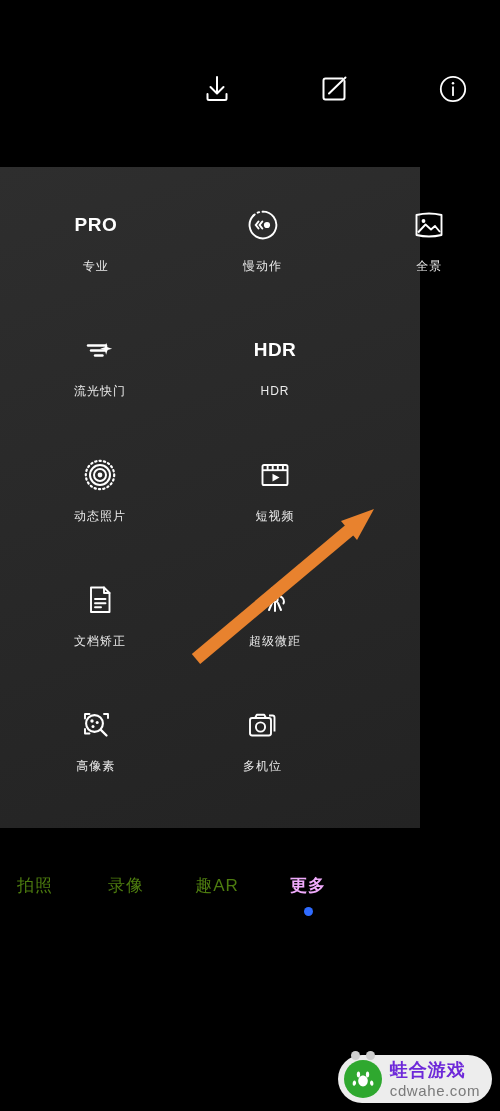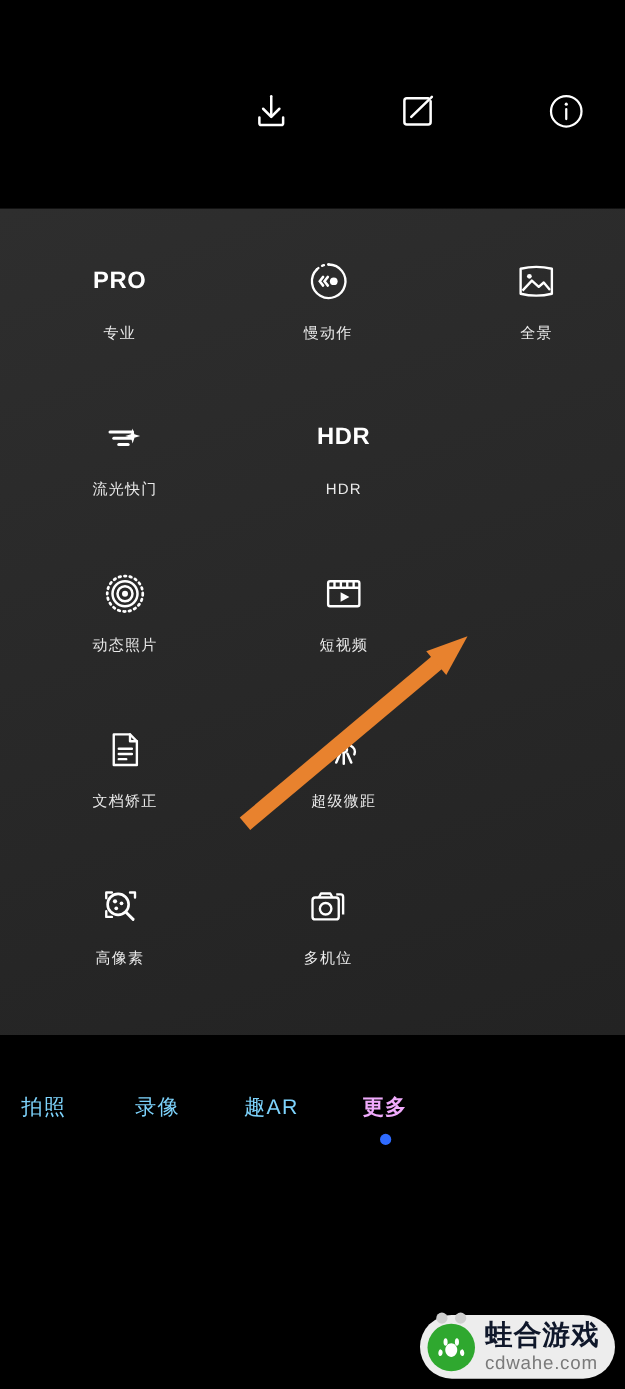--- a/index.html
+++ b/index.html
@@ -20,21 +20,21 @@
     display:flex;align-items:center;gap:76px;
   }
   .tb-btn{
     width:42px;height:42px;display:flex;align-items:center;justify-content:center;
     cursor:pointer;
   }
   .tb-btn svg{display:block;}
 
   
   .panel{
-    position:absolute;left:0;top:167px;width:500px;height:661px;
+    position:absolute;left:0;top:167px;width:420px;height:661px;
     background:#2b2b2b;
     background-image:linear-gradient(160deg,#2e2e2e 0%,#292929 45%,#232323 100%);
   }
   .grid{
     position:absolute;left:0;top:0;width:500px;
     padding-top:38px;
     box-sizing:border-box;
   }
   .row{
     display:flex;width:500px;height:125px;
@@ -63,21 +63,21 @@
     position:absolute;left:0;top:828px;width:500px;height:120px;background:#000;
   }
   .tabs{
     position:absolute;left:0;top:46px;width:500px;
     display:flex;align-items:flex-start;
   }
   .tab{
     position:relative;display:flex;flex-direction:column;align-items:center;
     cursor:pointer;
   }
-  .tab-label{font-size:17px;color:#7dd3fc;letter-spacing:1px;white-space:nowrap;}
+  .tab-label{font-size:17px;color:#4d7c0f;letter-spacing:1px;white-space:nowrap;}
   .tab.active .tab-label{color:#f0abfc;font-weight:bold;}
   .tab-dot{
     width:9px;height:9px;border-radius:50%;margin-top:10px;
   }
   .tab0{margin-left:-10px;width:90px;}
   .tab1{width:92px;}
   .tab2{width:90px;}
   .tab3{width:92px;}
 
   
@@ -94,21 +94,21 @@
     width:38px;height:38px;border-radius:50%;
     background:#2fa82f;display:flex;align-items:center;justify-content:center;
     position:relative;flex:0 0 auto;
   }
   .wm-ears{
     position:absolute;top:-9px;left:50%;transform:translateX(-50%);
     display:flex;gap:6px;
   }
   .wm-ear{width:9px;height:9px;border-radius:50%;background:#cfcfcf;}
   .wm-txt{display:flex;flex-direction:column;line-height:1;}
-  .wm-name{font-size:22px;font-weight:bold;color:#0f172a;letter-spacing:1px;}
+  .wm-name{font-size:18px;font-weight:bold;color:#6d28d9;letter-spacing:1px;}
   .wm-url{font-size:15px;color:#7a7a7a;letter-spacing:.6px;margin-top:4px;}
 </style>
 </head>
 <body>
 
 <div class="screen">
 
   <div class="toolbar">
     <div class="toolbar-icons">
 

